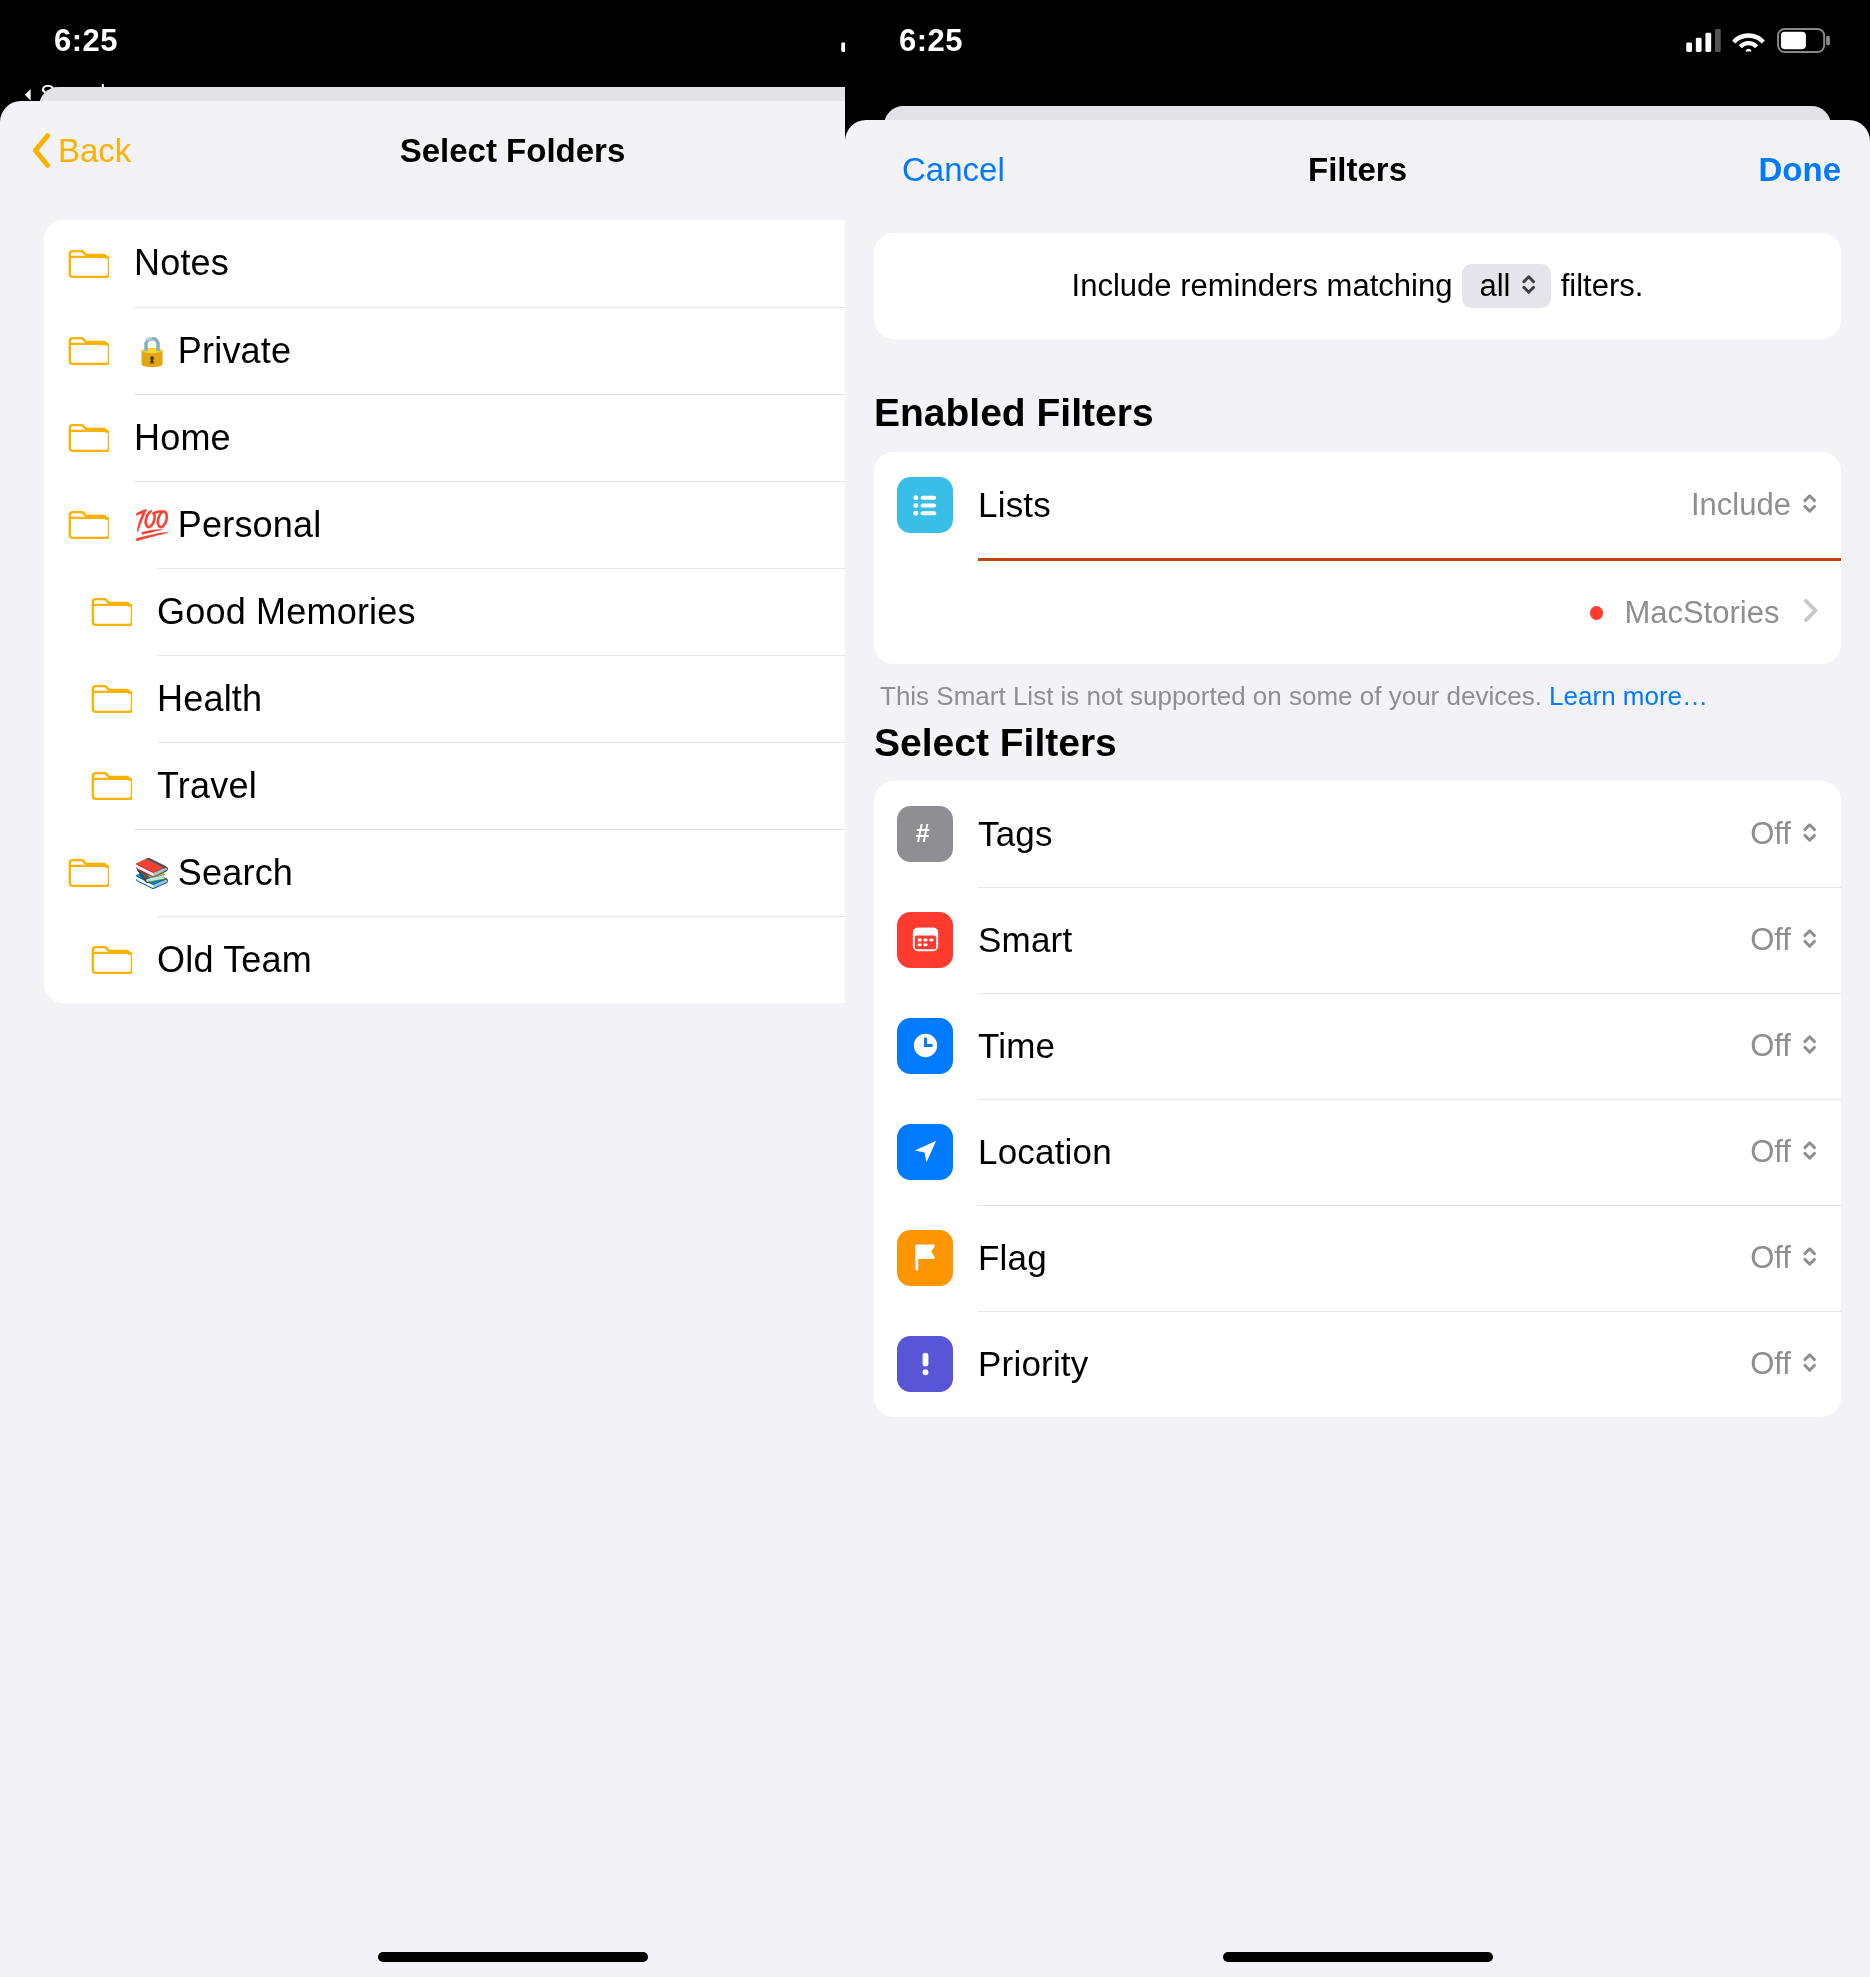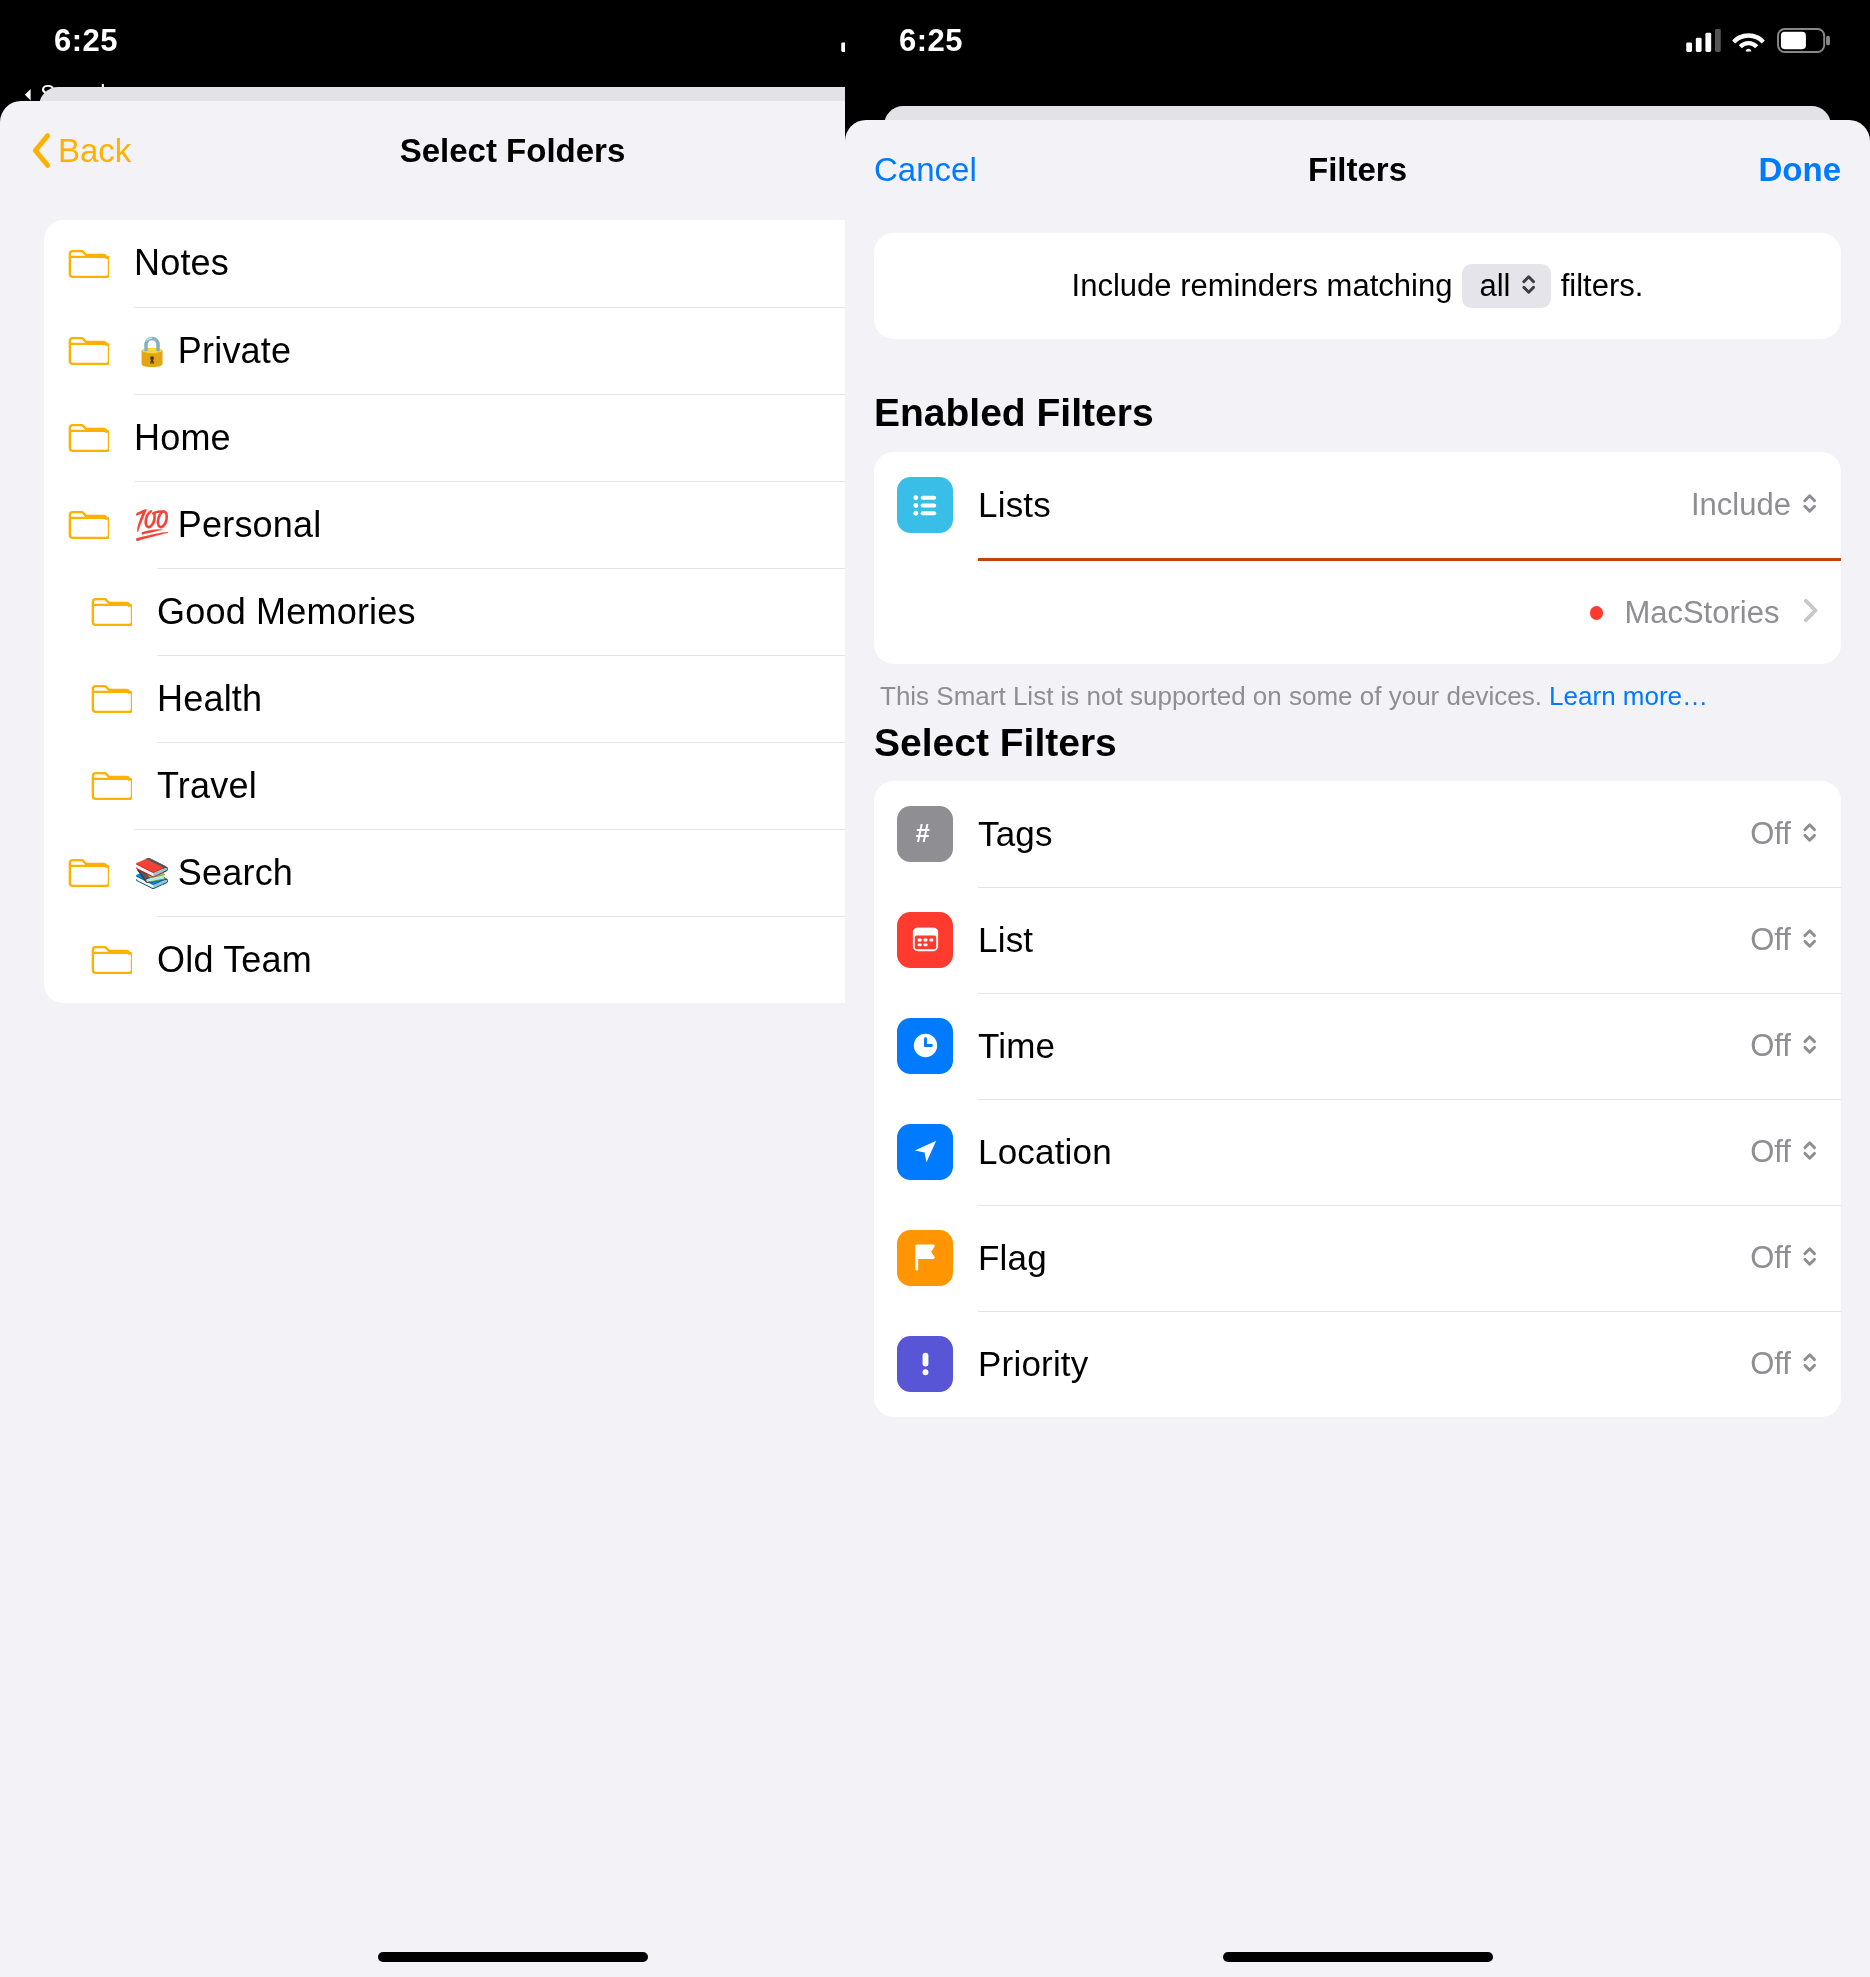--- a/index.html
+++ b/index.html
@@ -24,21 +24,21 @@
   .sheet { position:absolute; left:0; right:0; top:13.5px; bottom:0; background:#f2f2f7; border-radius:21px 21px 0 0; overflow:hidden; }
   .left .sheet-wrap { position:absolute; left:0; right:0; top:87px; bottom:0; }
   .right .sheet-wrap { position:absolute; left:0; right:0; top:106px; bottom:0; }
 
   
   .navbar { height:100px; display:flex; align-items:center; justify-content:space-between; padding:0 29px; position:relative;}
   .nav-side { display:flex; align-items:center; font-size:33px; gap:3.9px; }
   .nav-side.left-btn { color:#ffb100; }
   .nav-side svg { width:25px; height:37px; }
   .nav-title { position:absolute; left:0; right:0; text-align:center; font-size:33px; font-weight:600; color:#000; pointer-events:none;}
-  .nav-side.blue { color:#007aff; }
+  .nav-side.blue { color:#007aff;margin-left:28px; }
   .nav-side.bold { font-weight:600; }
 
   
   .content { position:absolute; top:100px; left:0; right:0; bottom:0; overflow:hidden; padding:0 0; }
 
   
   .card { background:#fff; border-radius:19.3px; margin:19.3px 44px 0 44px; overflow:hidden; }
   .right .card { margin:0 29px; }
   .row { display:flex; align-items:center; min-height:87px; position:relative; }
   .row + .row .row-main { border-top:1px solid #e5e5ea; }
@@ -378,21 +378,21 @@
                     <rect x="4" y="5" width="26" height="8" rx="5" fill="#fff"></rect>
                     <rect x="6" y="13" width="22" height="14" rx="2" fill="#ff3b30"></rect>
                     <rect x="9" y="16" width="4" height="3" rx="1" fill="#fff"></rect>
                     <rect x="15" y="16" width="4" height="3" rx="1" fill="#fff"></rect>
                     <rect x="21" y="16" width="4" height="3" rx="1" fill="#fff"></rect>
                     <rect x="9" y="21" width="4" height="3" rx="1" fill="#fff"></rect>
                     <rect x="15" y="21" width="4" height="3" rx="1" fill="#fff"></rect>
                   </svg>
                 </div>
                 <div class="row-main">
-                  <span class="row-label">List</span>
+                  <span class="row-label">Smart</span>
                   <span class="row-right">
                     <span>Off</span>
                     <span class="updown"><svg viewBox="0 0 18 24" fill="none" stroke="#8e8e93" stroke-width="3" stroke-linecap="round" stroke-linejoin="round">
                         <path d="M4 9l5-5 5 5M4 15l5 5 5-5"></path>
                       </svg></span>
                   </span>
                 </div>
               </div>
               <div class="row">
                 <div class="icon-box blue">

